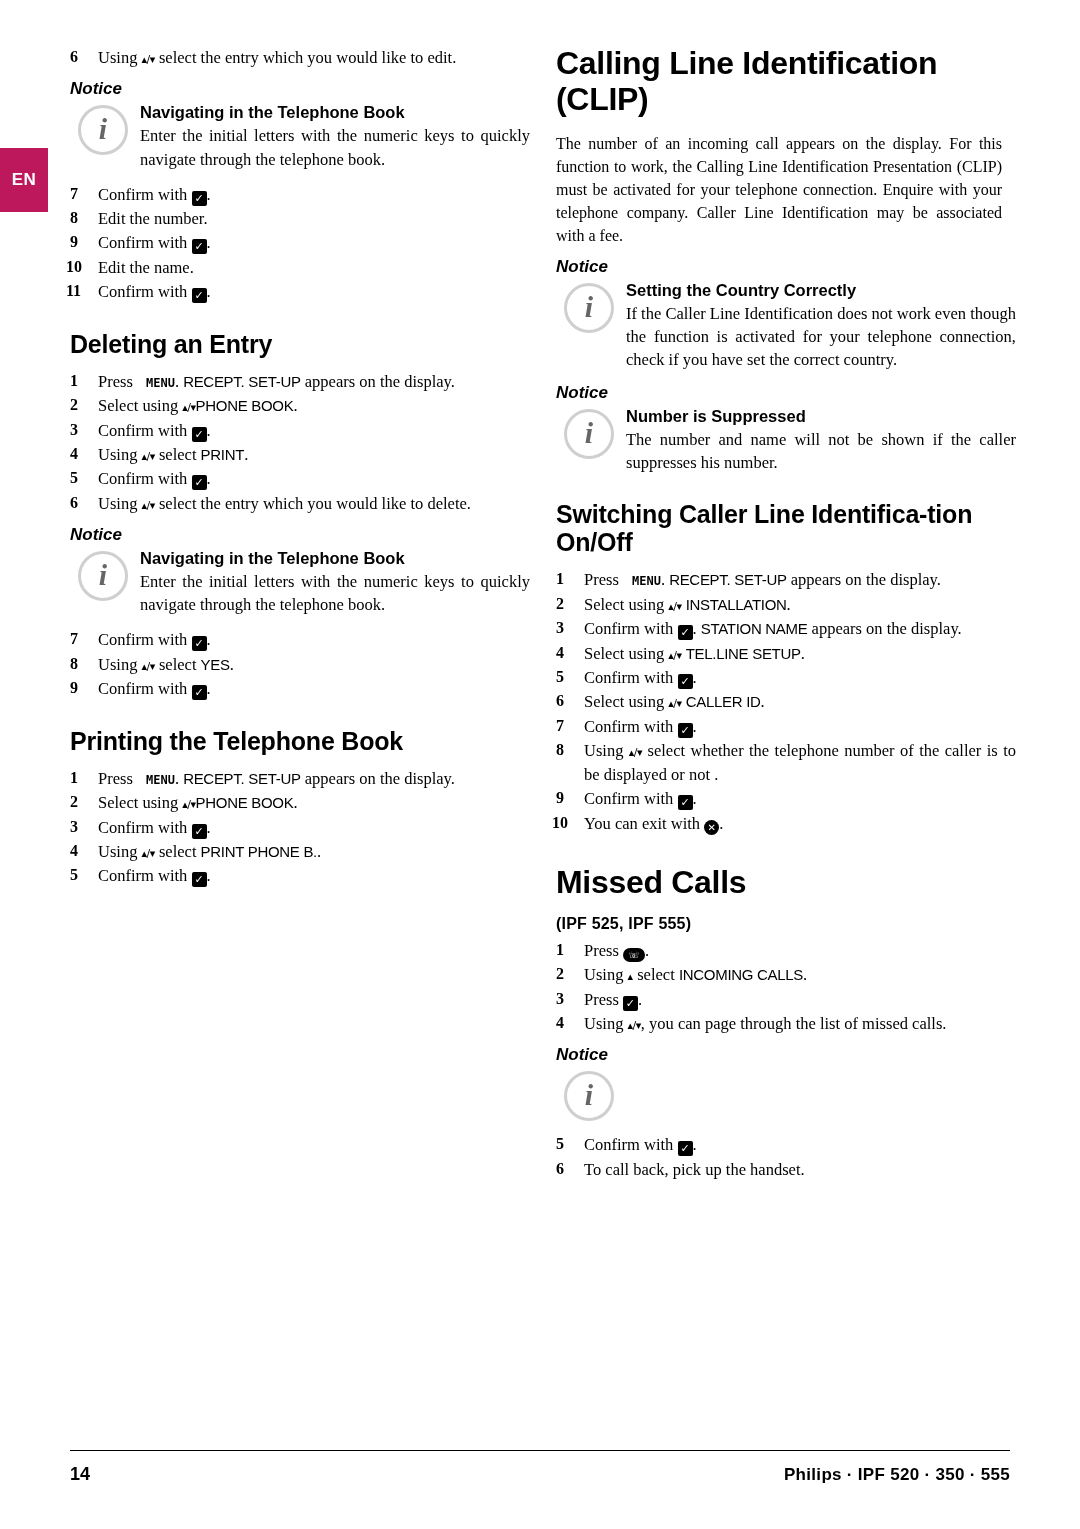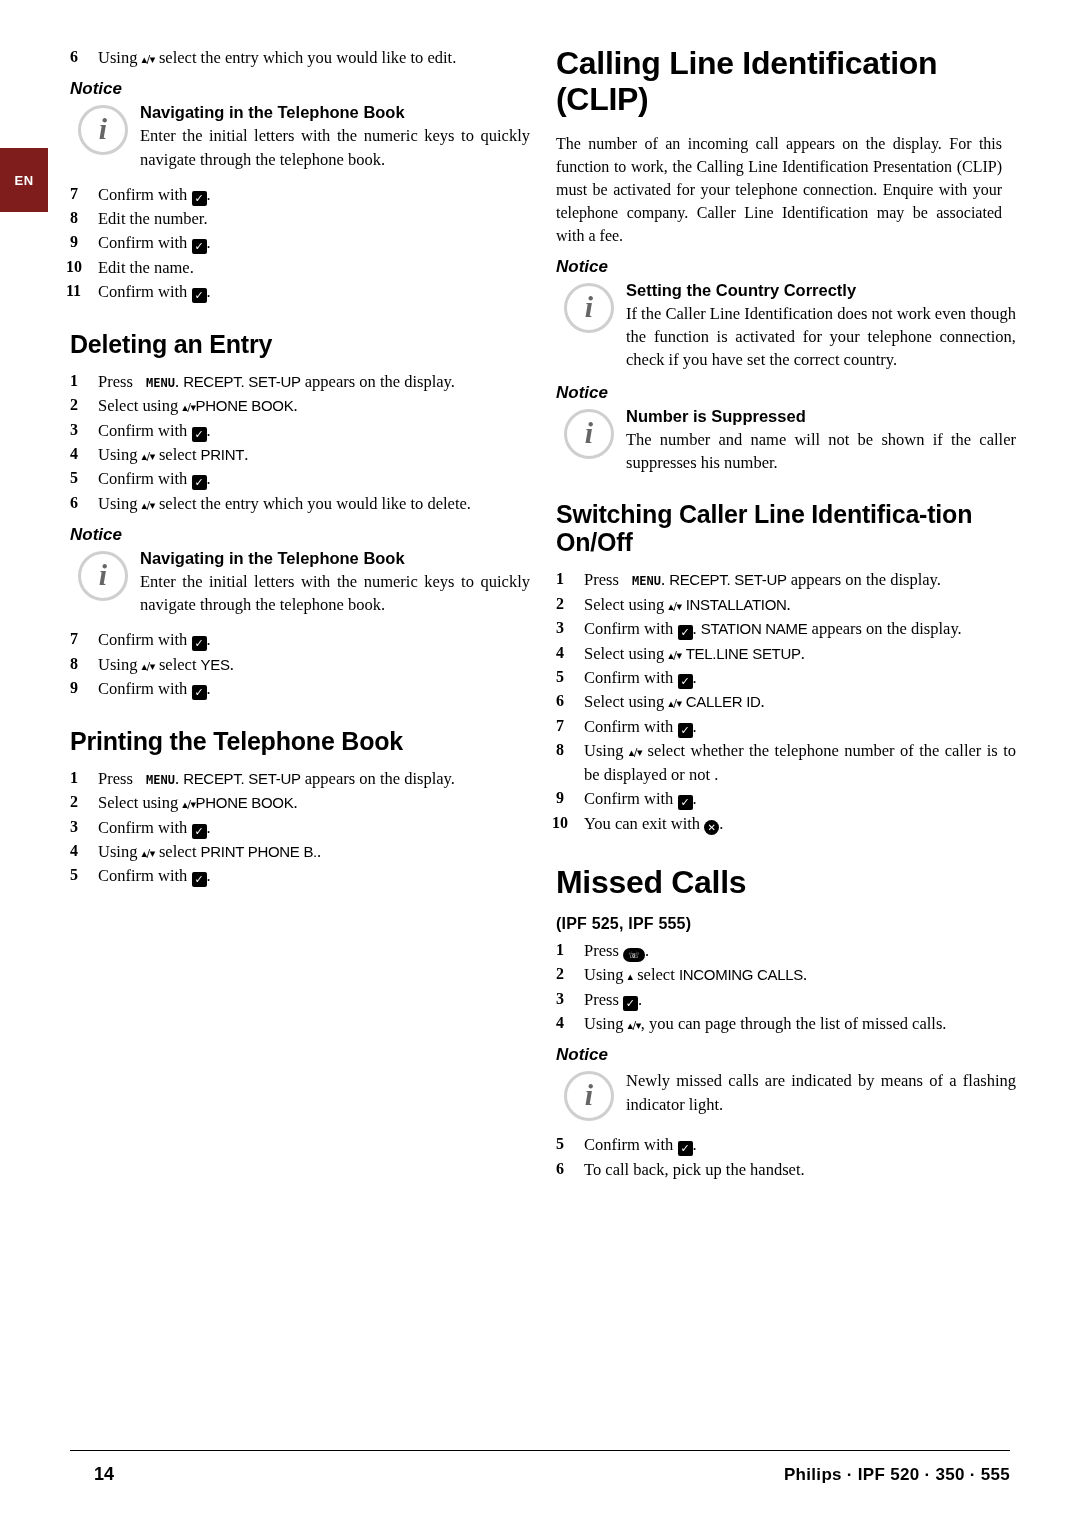--- a/index.html
+++ b/index.html
@@ -19,25 +19,25 @@
     position: absolute;
     inset: 0;
   }
   
   .en-tab {
     position: absolute;
     left: 0;
     top: 148px;
     width: 48px;
     height: 64px;
-    background: #7f1d1d;
+    background: #be185d;
     color: #fff;
     font-family: "Liberation Sans", sans-serif;
     font-weight: bold;
-    font-size: 13px;
+    font-size: 17px;
     display: flex;
     align-items: center;
     justify-content: center;
     letter-spacing: 0.5px;
   }
   .col {
     position: absolute;
     top: 46px;
     width: 460px;
   }
@@ -218,21 +218,20 @@
     bottom: 78px;
     border-top: 1.5px solid #000;
   }
   .footer-page {
     position: absolute;
     left: 70px;
     bottom: 44px;
     font-family: "Liberation Sans", sans-serif;
     font-weight: bold;
     font-size: 18px;
-    margin-left: 24px;
   }
   .footer-brand {
     position: absolute;
     right: 70px;
     bottom: 44px;
     font-family: "Liberation Sans", sans-serif;
     font-weight: bold;
     font-size: 17px;
     letter-spacing: 0.3px;
   }
@@ -450,21 +449,20 @@
       <span class="num">4</span>
       <span>Using <span class="arrows">▴/▾</span>, you can page through the list of missed calls.</span>
     </div>
 
     <div class="notice">
       <div class="notice-label">Notice</div>
       <div class="notice-body">
         <div class="info-icon">
             <span>i</span>
           </div>
-        <div class="notice-text">Newly missed calls are indicated by means of a flashing indicator light.</div>
       </div>
     </div>
 
     <div class="step">
       <span class="num">5</span>
       <span>Confirm with <span class="ok-key">✓</span>.</span>
     </div>
     <div class="step">
       <span class="num">6</span>
       <span>To call back, pick up the handset.</span>

